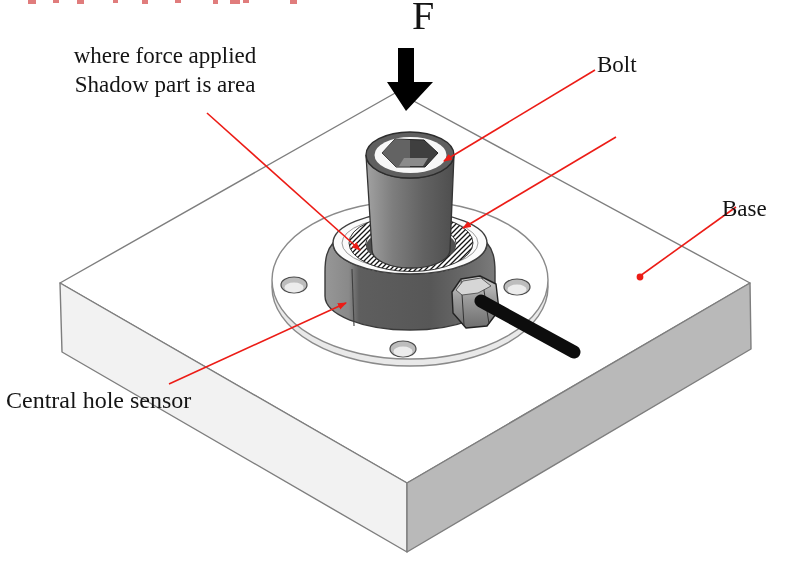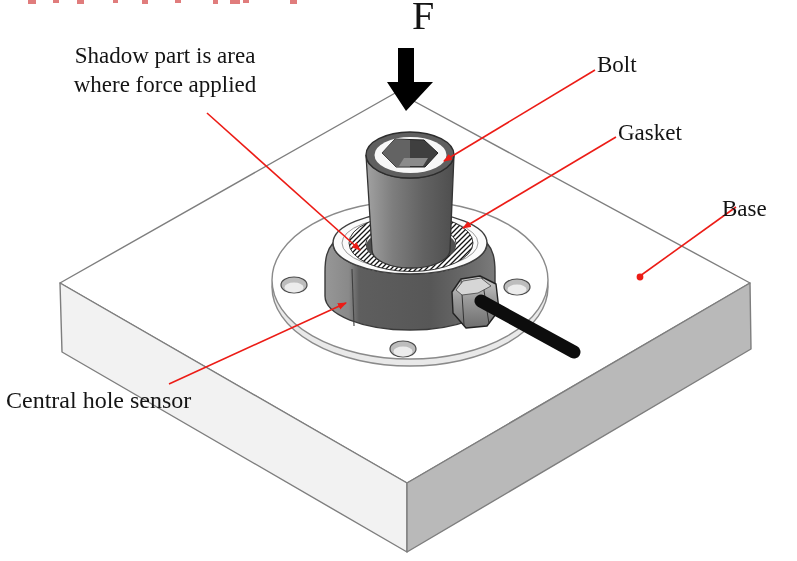--- a/index.html
+++ b/index.html
@@ -141,25 +141,24 @@
     <line x1="616" y1="137" x2="463" y2="228" marker-end="url(#redArrow)" stroke="#ec1c16"></line>
     <line x1="736" y1="207" x2="640" y2="276" stroke="#ec1c16"></line>
     <circle cx="640" cy="277" r="3.4" stroke="none" fill="#ec1c16"></circle>
     <line x1="169" y1="384" x2="346" y2="303" marker-end="url(#redArrow)" stroke="#ec1c16"></line>
   </g>
 </svg>
 
 <div class="lbl lbl-force" style="left:412px; top:-4px;">F</div>
 
 <div class="lbl lbl-shadow" style="left:56px; top:42px;">
+  <span style="display:block">where force applied</span>
   <span style="display:block">Shadow part is area</span>
-  <span style="display:block">where force applied</span>
 </div>
 
 <div class="lbl" style="left:597px; top:51px;">Bolt</div>
 
-<div class="lbl" style="left:618px; top:119px;">Gasket</div>
 
 <div class="lbl" style="left:722px; top:195px;">Base</div>
 
 <div class="lbl" style="left:6px; top:385px; font-size:24px;">Central hole sensor</div>
 
 </div>
 
 </body></html>

